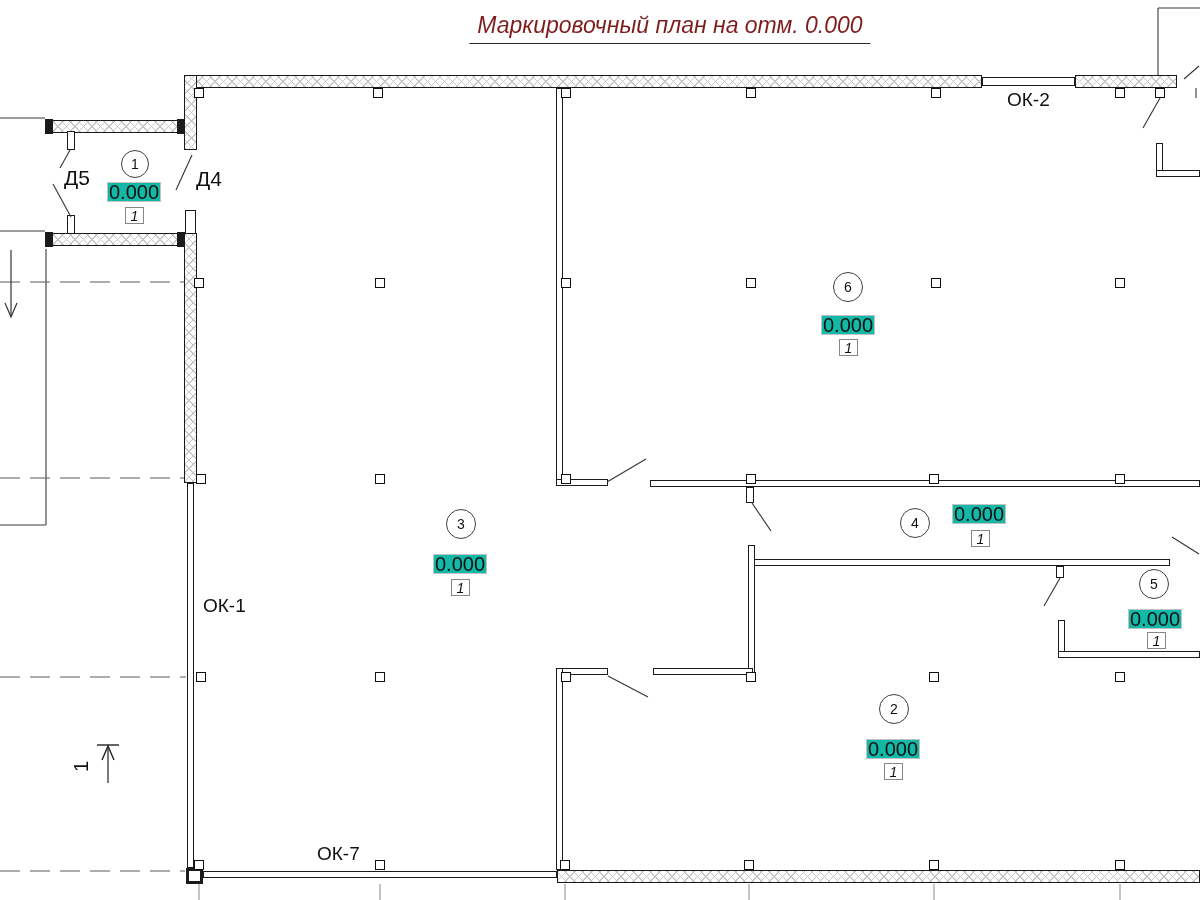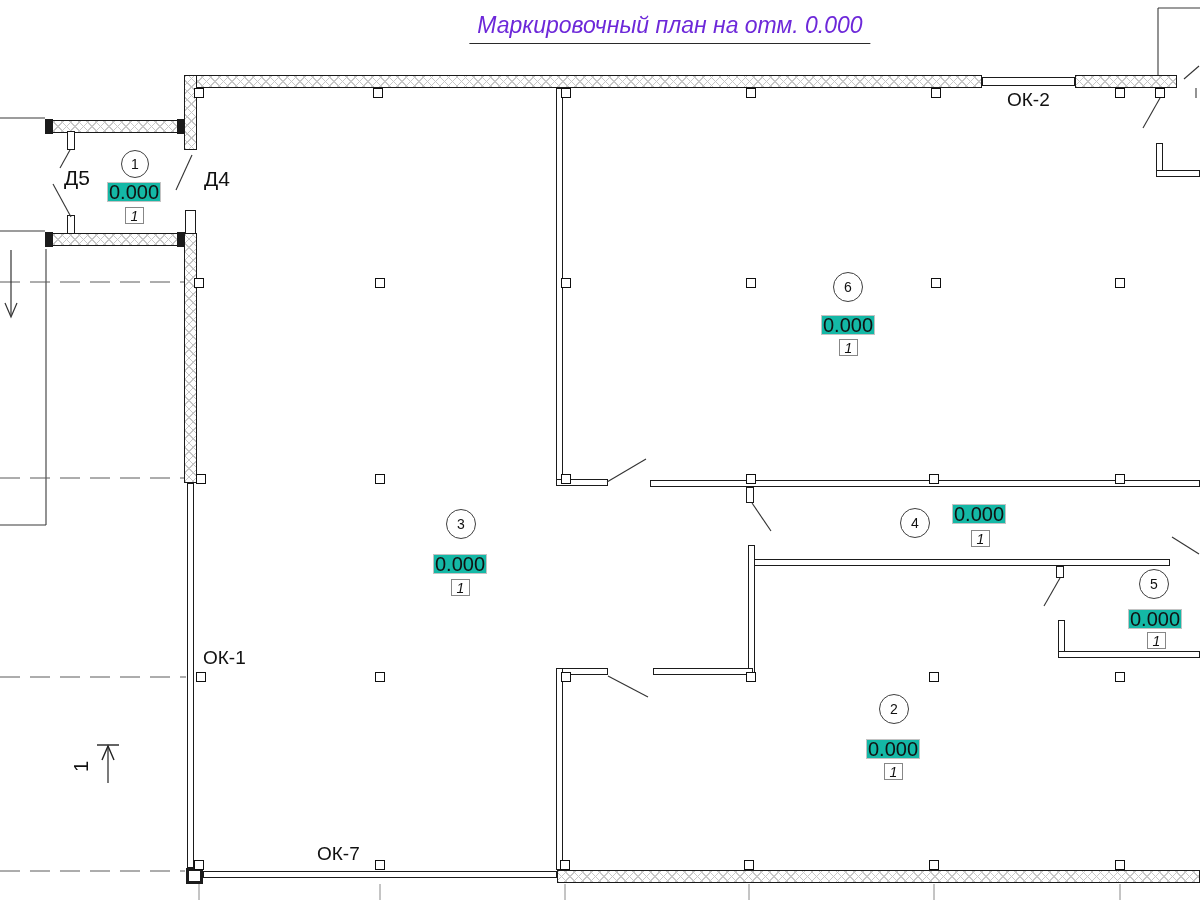--- a/index.html
+++ b/index.html
@@ -14,21 +14,21 @@
   .block-corner{position:absolute;box-sizing:border-box;border:3px solid #1b1b1b;background:#fff;z-index:3;}
   .col-square{position:absolute;box-sizing:border-box;border:1.7px solid #101010;background:#fff;z-index:3;}
   .plan-label{position:absolute;color:#111;white-space:nowrap;z-index:5;line-height:1;}
   .marker-circle{position:absolute;box-sizing:border-box;border:1.2px solid #3f3f3f;border-radius:50%;background:#fff;
     display:flex;align-items:center;justify-content:center;font-size:14px;color:#111;z-index:5;}
   .elev-box{position:absolute;box-sizing:border-box;border:1px solid #c3c3c3;background:#14b8a6;
     display:flex;align-items:center;justify-content:center;font-size:20px;color:#111;z-index:5;}
   .fin-box{position:absolute;box-sizing:border-box;border:1.2px solid #878787;background:#fff;
     display:flex;align-items:center;justify-content:center;font-size:14px;font-style:italic;color:#111;z-index:5;}
   #plan-title{position:absolute;top:12px;left:670px;transform:translateX(-50%);
-    font-size:23px;font-style:italic;color:#6d28d9;border-bottom:1.5px solid #2a2a2a;
+    font-size:23px;font-style:italic;color:#7f1d1d;border-bottom:1.5px solid #2a2a2a;
     padding:0 8px 4px 8px;white-space:nowrap;z-index:6;}
   #section-label{position:absolute;left:76px;top:755px;font-size:20px;color:#111;
     transform:rotate(-90deg);z-index:5;}
   #lines-layer{position:absolute;left:0;top:0;z-index:4;pointer-events:none;}
 </style>
 </head>
 <body>
 
 <div id="stage">
   <div id="plan-title">Маркировочный план на отм. 0.000</div>
@@ -89,25 +89,25 @@
     <div class="col-square" style="left: 561px; top: 672px; width: 10px; height: 10px;"></div>
     <div class="col-square" style="left: 746px; top: 672px; width: 10px; height: 10px;"></div>
     <div class="col-square" style="left: 929px; top: 672px; width: 10px; height: 10px;"></div>
     <div class="col-square" style="left: 1115px; top: 672px; width: 10px; height: 10px;"></div>
     <div class="col-square" style="left: 194px; top: 860px; width: 10px; height: 10px;"></div>
     <div class="col-square" style="left: 375px; top: 860px; width: 10px; height: 10px;"></div>
     <div class="col-square" style="left: 560px; top: 860px; width: 10px; height: 10px;"></div>
     <div class="col-square" style="left: 744px; top: 860px; width: 10px; height: 10px;"></div>
     <div class="col-square" style="left: 929px; top: 860px; width: 10px; height: 10px;"></div>
     <div class="col-square" style="left: 1115px; top: 860px; width: 10px; height: 10px;"></div>
-    <div class="plan-label" style="left: 203px; top: 648px; font-size: 19px;">ОК-1</div>
+    <div class="plan-label" style="left: 203px; top: 596px; font-size: 19px;">ОК-1</div>
     <div class="plan-label" style="left: 317px; top: 844px; font-size: 19px;">ОК-7</div>
     <div class="plan-label" style="left: 1007px; top: 90px; font-size: 19px;">ОК-2</div>
     <div class="plan-label" style="left: 64px; top: 167px; font-size: 21px;">Д5</div>
-    <div class="plan-label" style="left: 196px; top: 168px; font-size: 21px; margin-left: 8px;">Д4</div>
+    <div class="plan-label" style="left: 196px; top: 168px; font-size: 21px;">Д4</div>
     <div class="marker-circle" style="left: 121px; top: 150px; width: 28px; height: 28px;">1</div>
     <div class="elev-box" style="left: 107px; top: 182px; width: 54px; height: 20px;">0.000</div>
     <div class="fin-box" style="left: 125px; top: 207px; width: 19px; height: 17px;">1</div>
     <div class="marker-circle" style="left: 879px; top: 694px; width: 30px; height: 30px;">2</div>
     <div class="elev-box" style="left: 866px; top: 739px; width: 54px; height: 20px;">0.000</div>
     <div class="fin-box" style="left: 884px; top: 763px; width: 19px; height: 17px;">1</div>
     <div class="marker-circle" style="left: 446px; top: 509px; width: 30px; height: 30px;">3</div>
     <div class="elev-box" style="left: 433px; top: 554px; width: 54px; height: 20px;">0.000</div>
     <div class="fin-box" style="left: 451px; top: 579px; width: 19px; height: 17px;">1</div>
     <div class="marker-circle" style="left: 900px; top: 508px; width: 30px; height: 30px;">4</div>

